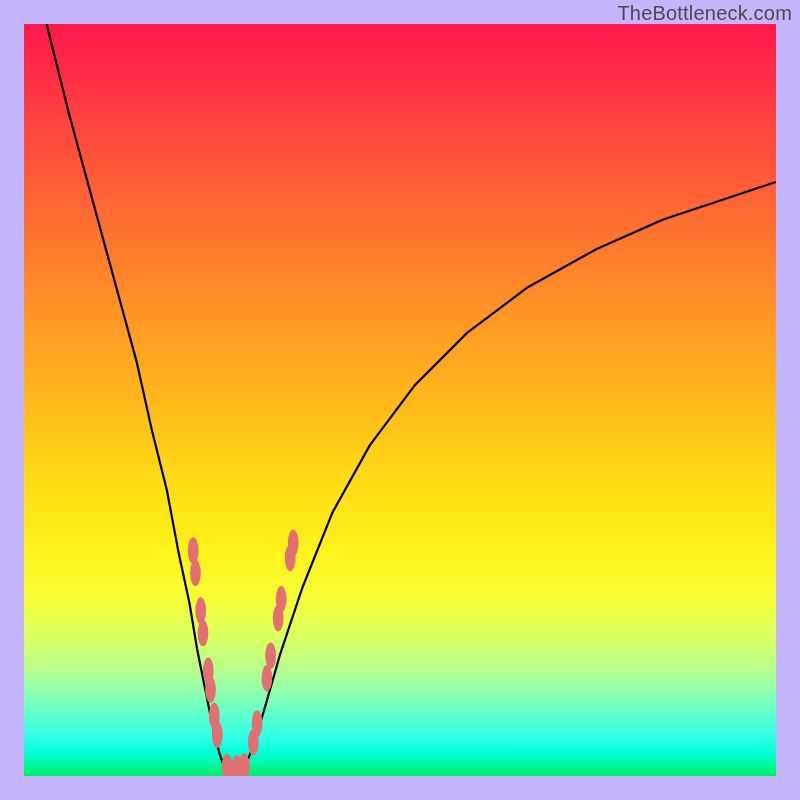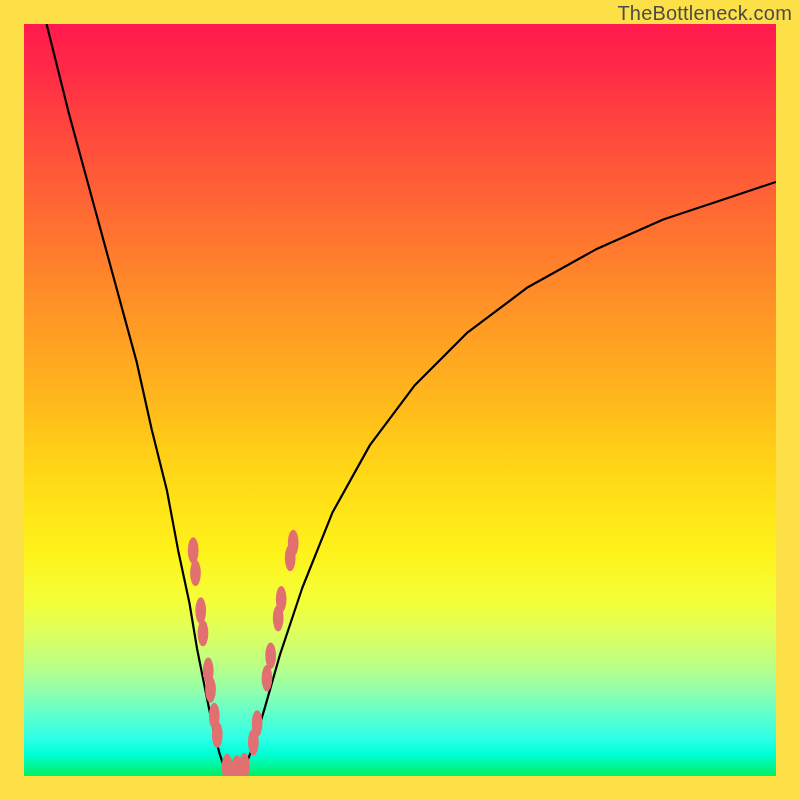--- a/index.html
+++ b/index.html
@@ -9,21 +9,21 @@
     height: 800px;
     overflow: hidden;
     background: #000;
     font-family: Arial, Helvetica, sans-serif;
   }
   .frame {
     position: absolute;
     top: 0; left: 0;
     width: 800px;
     height: 800px;
-    background: #fde047;
+    background: #c4b5fd;
     text-align: right;
   }
   .plot {
     position: absolute;
     top: 24px;
     left: 24px;
     width: 752px;
     height: 752px;
     overflow: hidden;
   }

